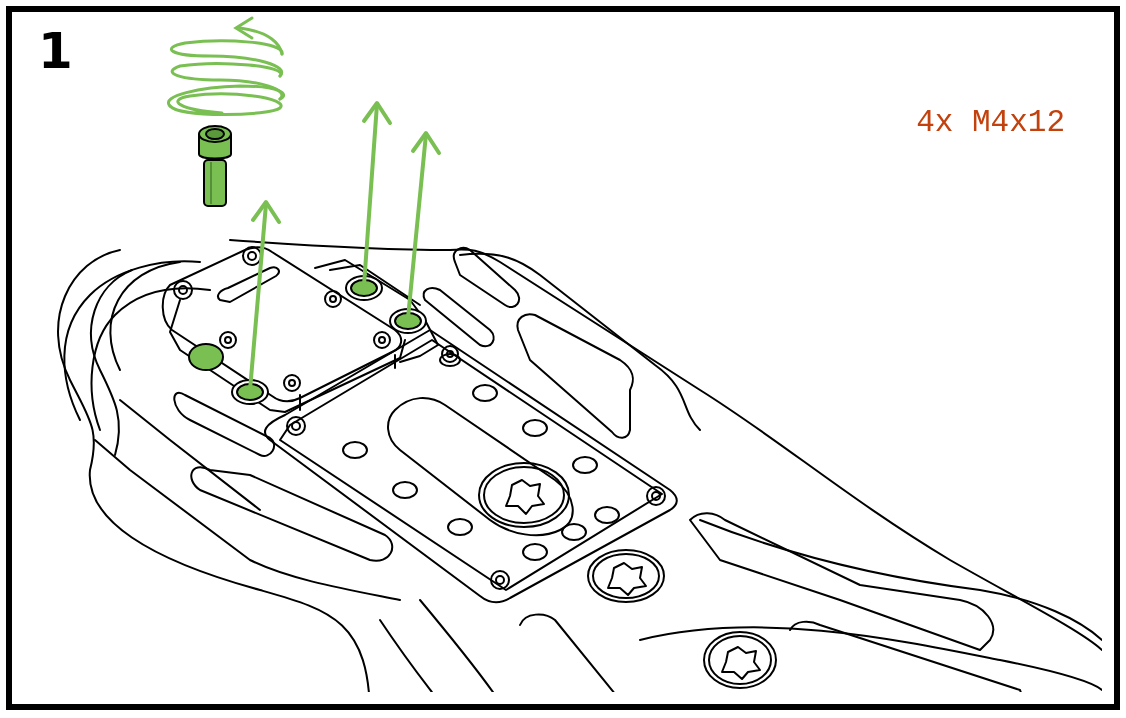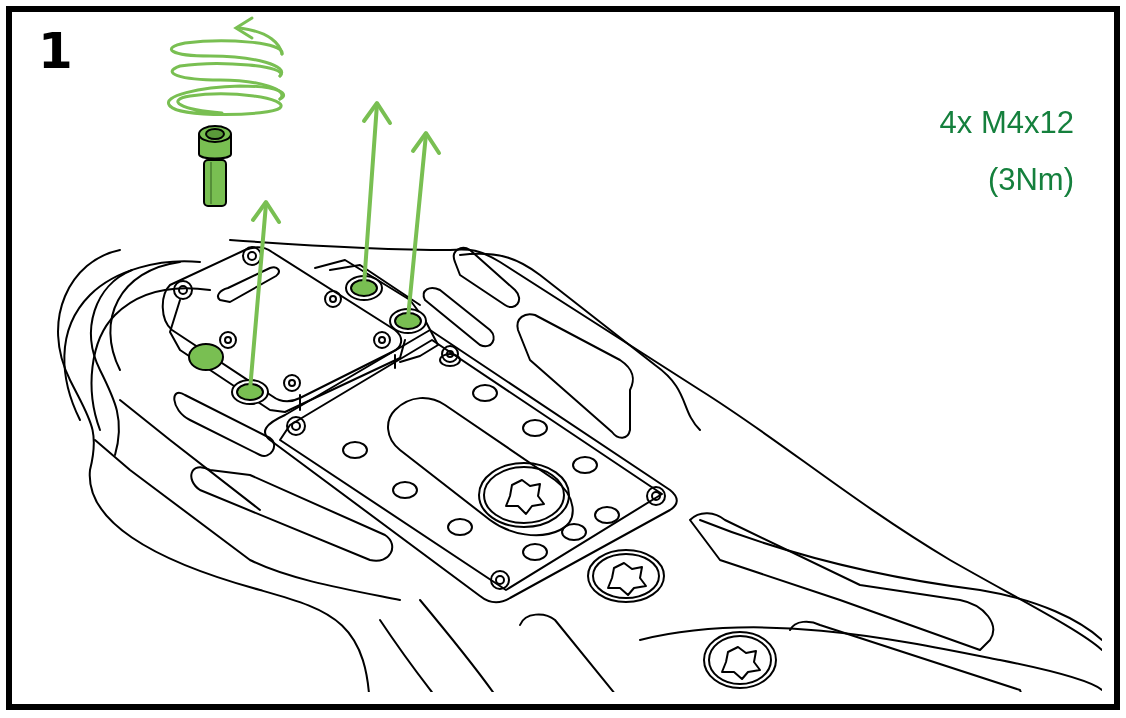--- a/index.html
+++ b/index.html
@@ -1,30 +1,29 @@
 <!DOCTYPE html>
 <html><head>
 <meta charset="utf-8">
 <style>
   html, body { margin: 0; padding: 0; background: #ffffff; }
   body { width: 1126px; height: 718px; position: relative; overflow: hidden; font-family: "Liberation Sans", sans-serif; }
   .frame { position: absolute; left: 6px; top: 6px; width: 1102px; height: 692px; border: 6px solid #000; background: #fff; overflow: hidden; }
   .step-number { position: absolute; left: 26px; top: 14px; font-size: 50px; font-weight: bold; color: #000; line-height: 1; font-family: "DejaVu Sans", sans-serif; }
-  .spec { position: absolute; right: 40px; top: 82px; text-align: right; color: #15803d; font-size: 31px; line-height: 57px; font-family: Liberation Sans, sans-serif; }
+  .spec { position: absolute; right: 49px; top: 82px; text-align: right; color: #c2410c; font-size: 31px; line-height: 57px; font-family: Liberation Mono, monospace; }
   .spec div { white-space: nowrap; }
   svg.art { position: absolute; left: 0; top: 0; }
 </style>
 </head>
 <body>
 
 <div class="frame">
   <div class="step-number">1</div>
   <div class="spec">
     <div>4x M4x12</div>
-    <div>(3Nm)</div>
   </div>
 </div>
 
 <svg class="art" width="1126" height="718" viewBox="0 0 1126 718">
   <defs>
     <clipPath id="clipFrame">
         <rect x="12" y="12" width="1090" height="680"></rect>
       </clipPath>
   </defs>
   <g clip-path="url(#clipFrame)" fill="none" stroke="#000" stroke-width="2" stroke-linejoin="round" stroke-linecap="round">

